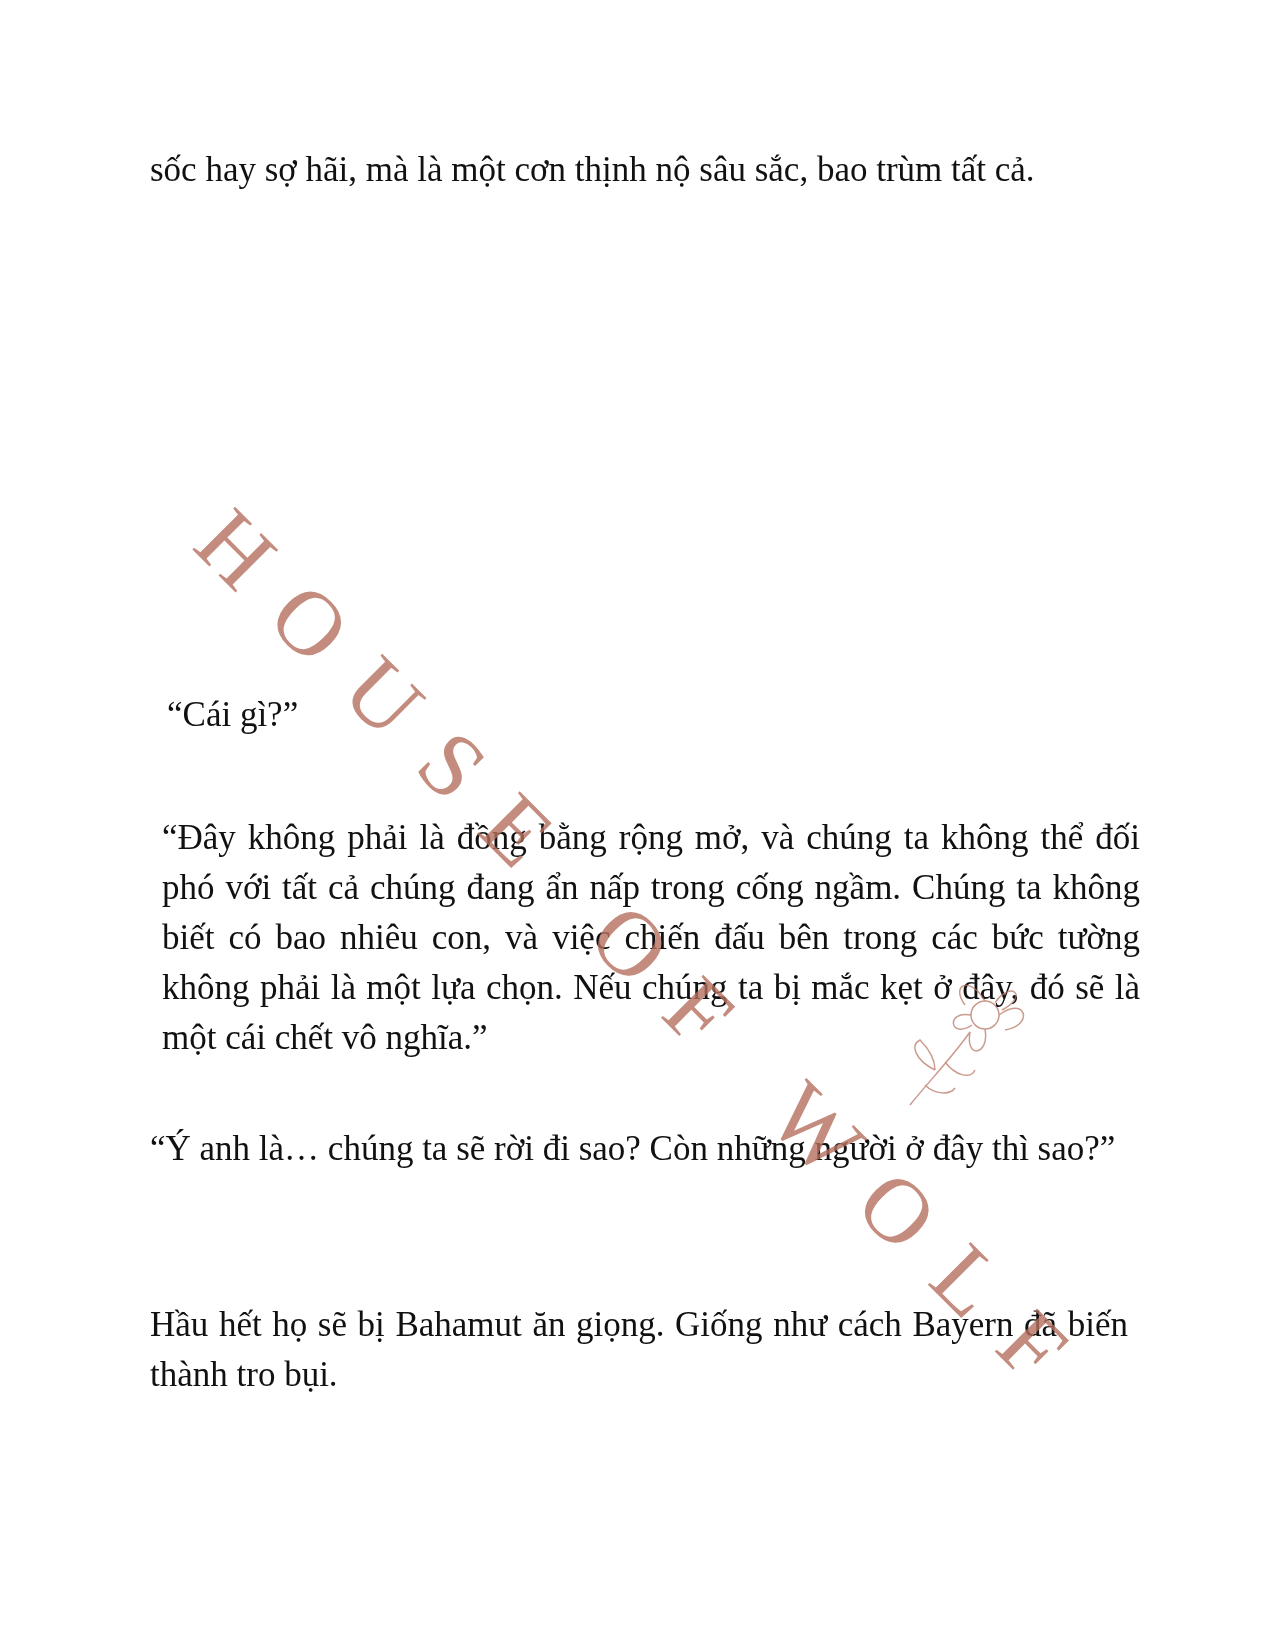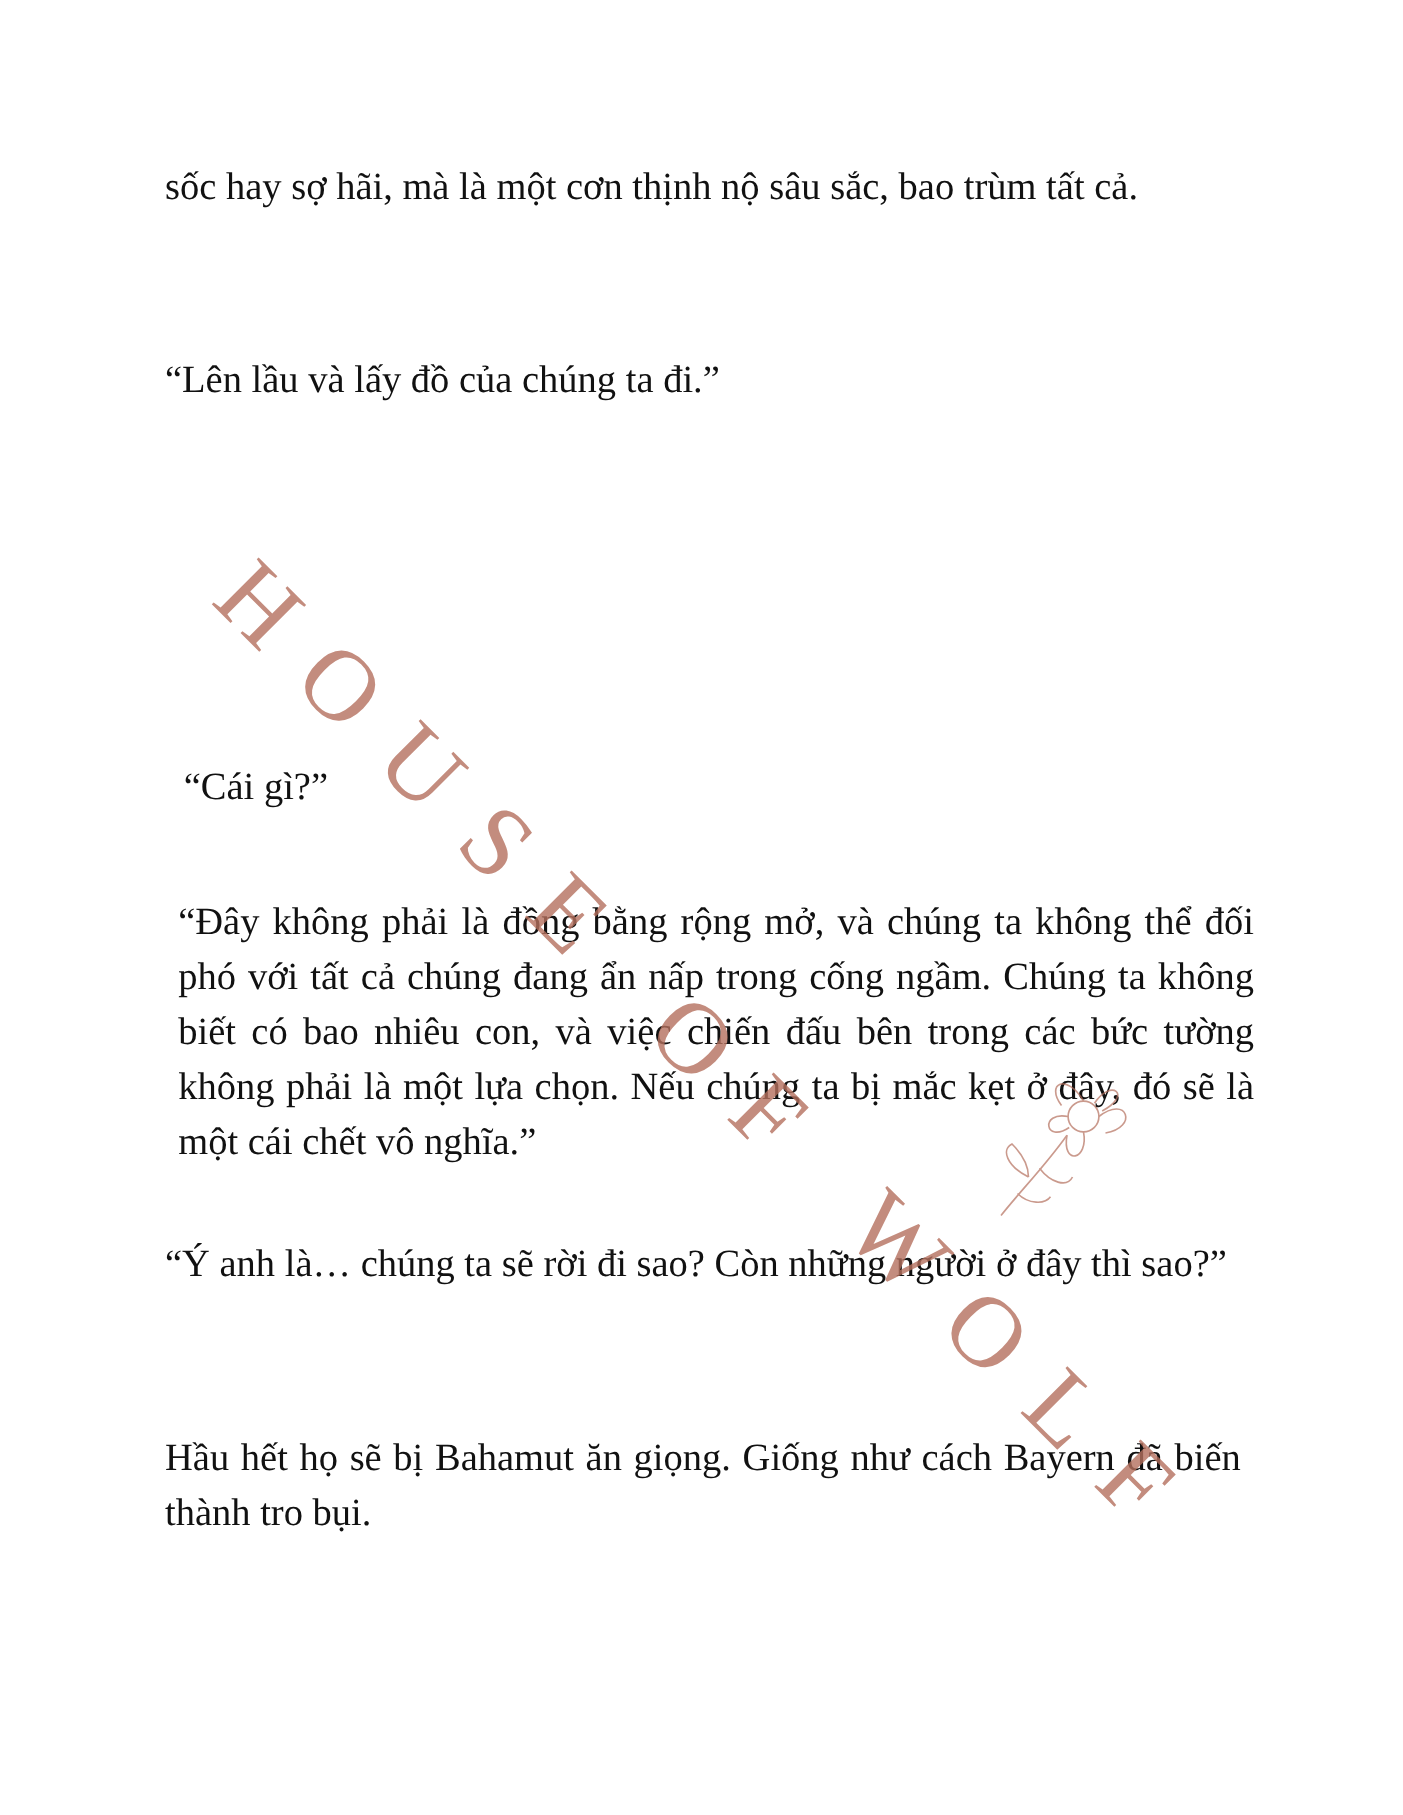--- a/index.html
+++ b/index.html
@@ -61,21 +61,20 @@
       height: 140px;
       opacity: 0.7;
     }
   </style>
 </head>
 <body>
 
 <div class="page">
 
   <p class="text-block" style="top:145px;margin:0">sốc hay sợ hãi, mà là một cơn thịnh nộ sâu sắc, bao trùm tất cả.</p>
-  <p class="text-block" style="top:320px;margin:0">“Lên lầu và lấy đồ của chúng ta đi.”</p>
   <p class="text-block" style="top:673px;margin:17px">“Cái gì?”</p>
   <p class="text-block" style="top:801px;margin:12px">“Đây không phải là đồng bằng rộng mở, và chúng ta không thể đối phó với tất cả chúng đang ẩn nấp trong cống ngầm. Chúng ta không biết có bao nhiêu con, và việc chiến đấu bên trong các bức tường không phải là một lựa chọn. Nếu chúng ta bị mắc kẹt ở đây, đó sẽ là một cái chết vô nghĩa.”</p>
   <p class="text-block" style="top:1124px;margin:0">“Ý anh là… chúng ta sẽ rời đi sao? Còn những người ở đây thì sao?”</p>
   <p class="text-block" style="top:1300px;margin:0">Hầu hết họ sẽ bị Bahamut ăn giọng. Giống như cách Bayern đã biến thành tro bụi.</p>
 
   <div class="watermark">
     <div class="wm-text">HOUSE OF WOLF</div>
     <svg class="wm-flower" viewBox="0 0 150 140">
       <g fill="none" stroke="#b5705e" stroke-width="1.5">
         <circle cx="95" cy="45" r="14"></circle>

